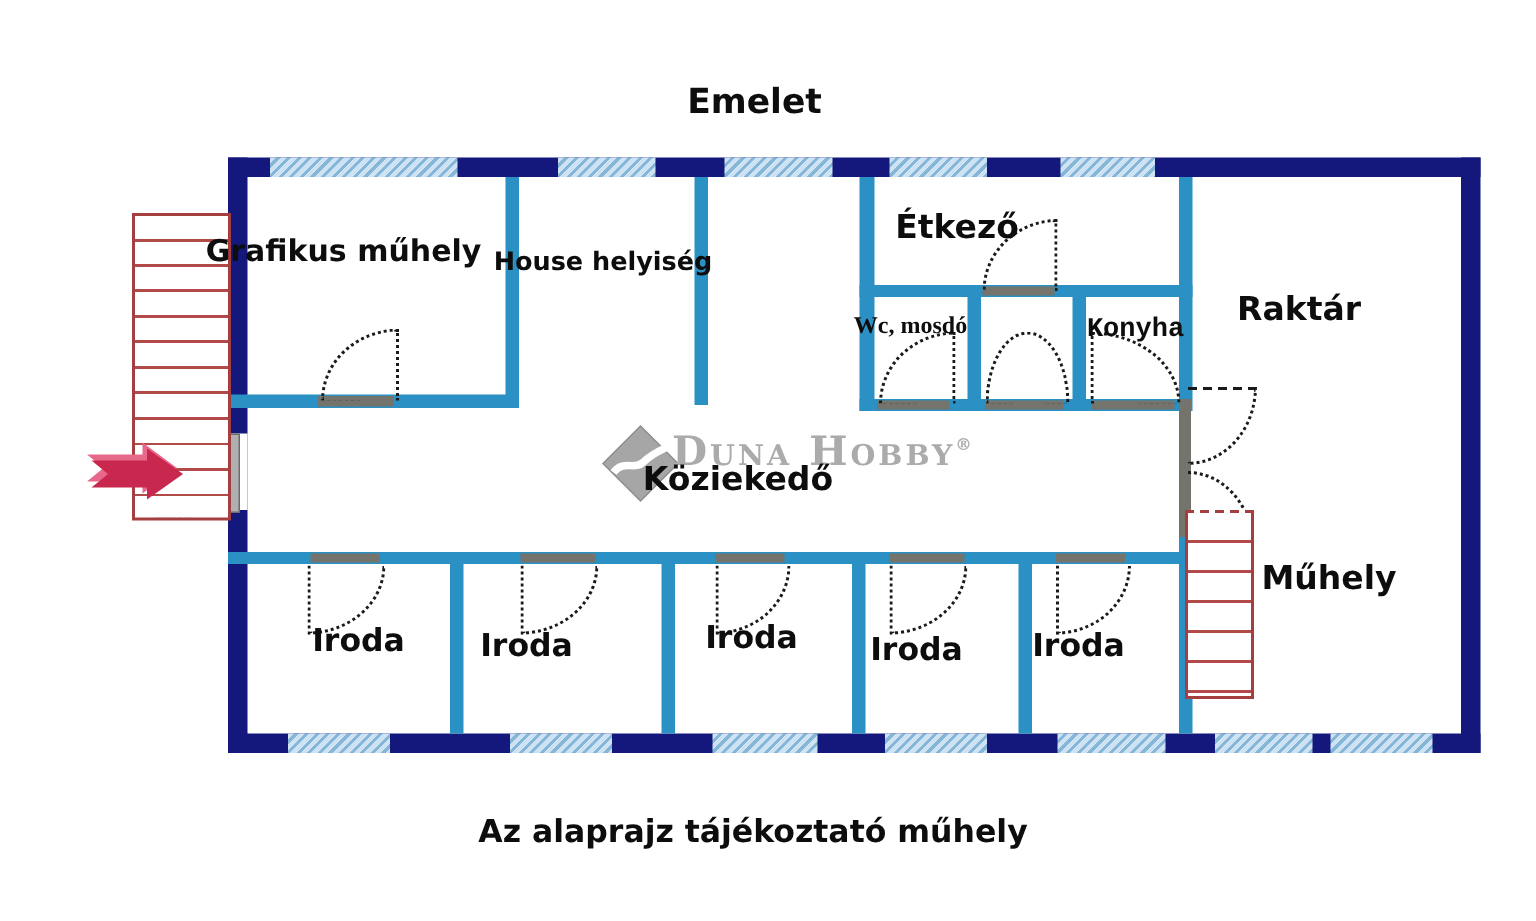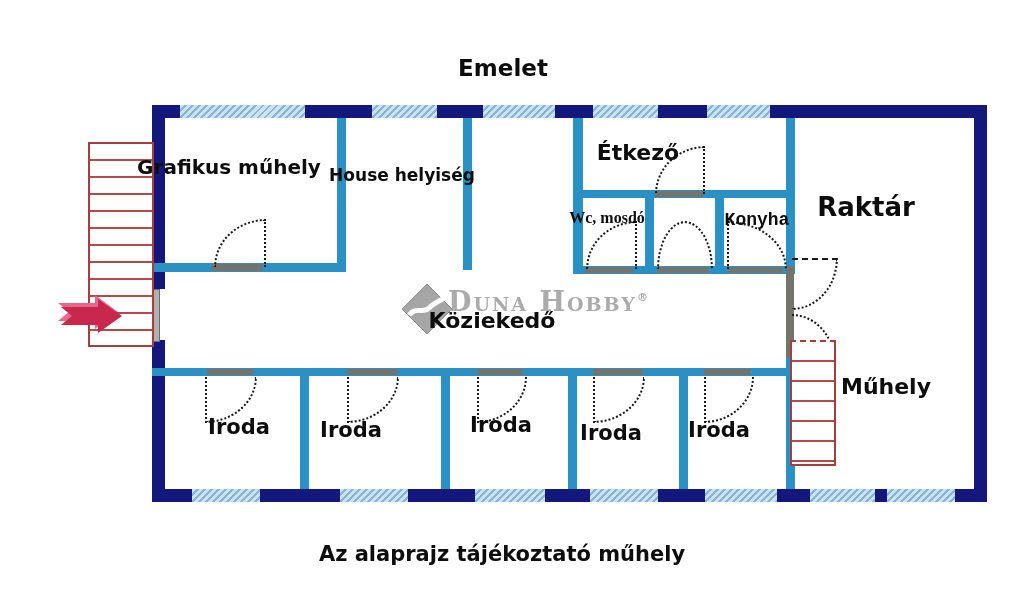--- a/index.html
+++ b/index.html
@@ -110,21 +110,21 @@
     <polygon points="27,2 52,27 27,52 2,27" fill="#a6a6a6" stroke="#8e8e8e" stroke-width="1"></polygon>
     <path d="M9,33 C16,24 23,32 29,26 C35,20 41,18 47,15" stroke="#ffffff" stroke-width="5" fill="none"></path>
   </svg>
   <div class="brand" style="left:448px;top:286px;font-size:27px;"><span>Duna Hobby</span><sup>®</sup></div>
 
   <div class="lbl" style="left:229px;top:167px;font-size:20px;">Grafikus műhely</div>
   <div class="lbl" style="left:402px;top:175px;font-size:17px;">House helyiség</div>
   <div class="lbl" style="left:638px;top:152px;font-size:22px;">Étkező</div>
   <div class="lbl" style="left:607px;top:218px;font-size:16px;font-family:Liberation Serif, serif;">Wc, mosdó</div>
   <div class="lbl" style="left:757px;top:220px;font-size:18px;font-family:Liberation Mono, monospace;">Konyha</div>
-  <div class="lbl" style="left:866px;top:207px;font-size:26px;">Raktár</div>
+  <div class="lbl" style="left:866px;top:207px;font-size:22px;">Raktár</div>
   <div class="lbl" style="left:492px;top:320px;font-size:22px;">Köziekedő</div>
   <div class="lbl" style="left:886px;top:386px;font-size:22px;">Műhely</div>
   <div class="lbl" style="left:239px;top:427px;font-size:21px;">Iroda</div>
   <div class="lbl" style="left:351px;top:430px;font-size:21px;">Iroda</div>
   <div class="lbl" style="left:501px;top:425px;font-size:21px;">Iroda</div>
   <div class="lbl" style="left:611px;top:433px;font-size:21px;">Iroda</div>
   <div class="lbl" style="left:719px;top:430px;font-size:21px;">Iroda</div>
 
   <div class="lbl" style="left:502px;top:554px;font-size:21px;">Az alaprajz tájékoztató műhely</div>
 

